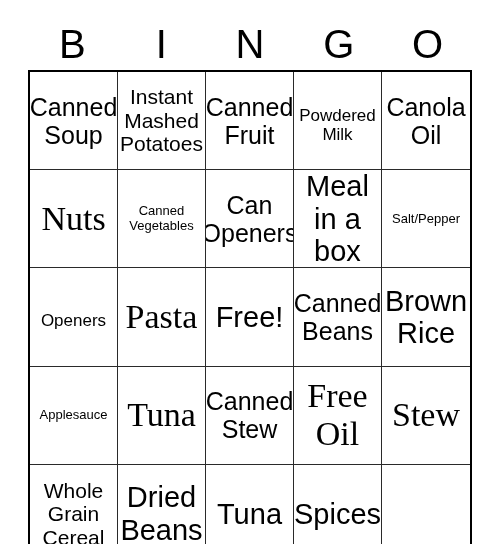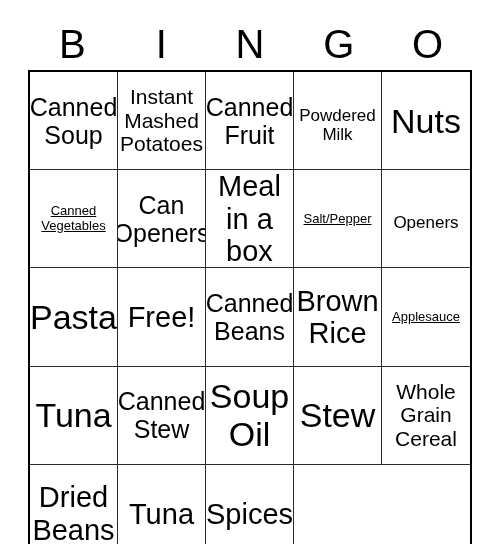--- a/index.html
+++ b/index.html
@@ -73,26 +73,26 @@
   .cell:nth-child(5n) { border-right: none; }
   .cell:nth-child(n+21) { border-bottom: none; }
 
   .cell-text {
     display: block;
     line-height: 1.12;
     word-wrap: break-word;
   }
 
   
-  .fs-xxl .cell-text { font-size: 34px; }
+  .fs-xxl .cell-text { font-size: 34px; font-family: Liberation Serif, serif; }
   .fs-xl  .cell-text { font-size: 29px; }
   .fs-lg  .cell-text { font-size: 25px; }
   .fs-md  .cell-text { font-size: 21px; }
   .fs-sm  .cell-text { font-size: 17px; margin-top: 8px; }
-  .fs-xs  .cell-text { font-size: 13px; text-decoration: underline; }
+  .fs-xs  .cell-text { font-size: 13px; }
 </style>
 </head>
 <body>
 
 <div id="card">
 
   <div id="header">
     <div class="header-cell">B</div>
     <div class="header-cell">I</div>
     <div class="header-cell">N</div>
@@ -105,20 +105,23 @@
         <span class="cell-text">Canned Soup</span>
       </div>
     <div class="cell fs-md">
         <span class="cell-text">Instant Mashed Potatoes</span>
       </div>
     <div class="cell fs-lg">
         <span class="cell-text">Canned Fruit</span>
       </div>
     <div class="cell fs-sm">
         <span class="cell-text">Powdered Milk</span>
+      </div>
+    <div class="cell fs-lg">
+        <span class="cell-text">Canola Oil</span>
       </div>
 
     <div class="cell fs-xxl">
         <span class="cell-text">Nuts</span>
       </div>
     <div class="cell fs-xs">
         <span class="cell-text">Canned Vegetables</span>
       </div>
     <div class="cell fs-lg">
         <span class="cell-text">Can Openers</span>
@@ -149,21 +152,21 @@
     <div class="cell fs-xs">
         <span class="cell-text">Applesauce</span>
       </div>
     <div class="cell fs-xxl">
         <span class="cell-text">Tuna</span>
       </div>
     <div class="cell fs-lg">
         <span class="cell-text">Canned Stew</span>
       </div>
     <div class="cell fs-xxl">
-        <span class="cell-text">Soup Oil</span>
+        <span class="cell-text">Free Oil</span>
       </div>
     <div class="cell fs-xxl">
         <span class="cell-text">Stew</span>
       </div>
 
     <div class="cell fs-md">
         <span class="cell-text">Whole Grain Cereal</span>
       </div>
     <div class="cell fs-xl">
         <span class="cell-text">Dried Beans</span>

